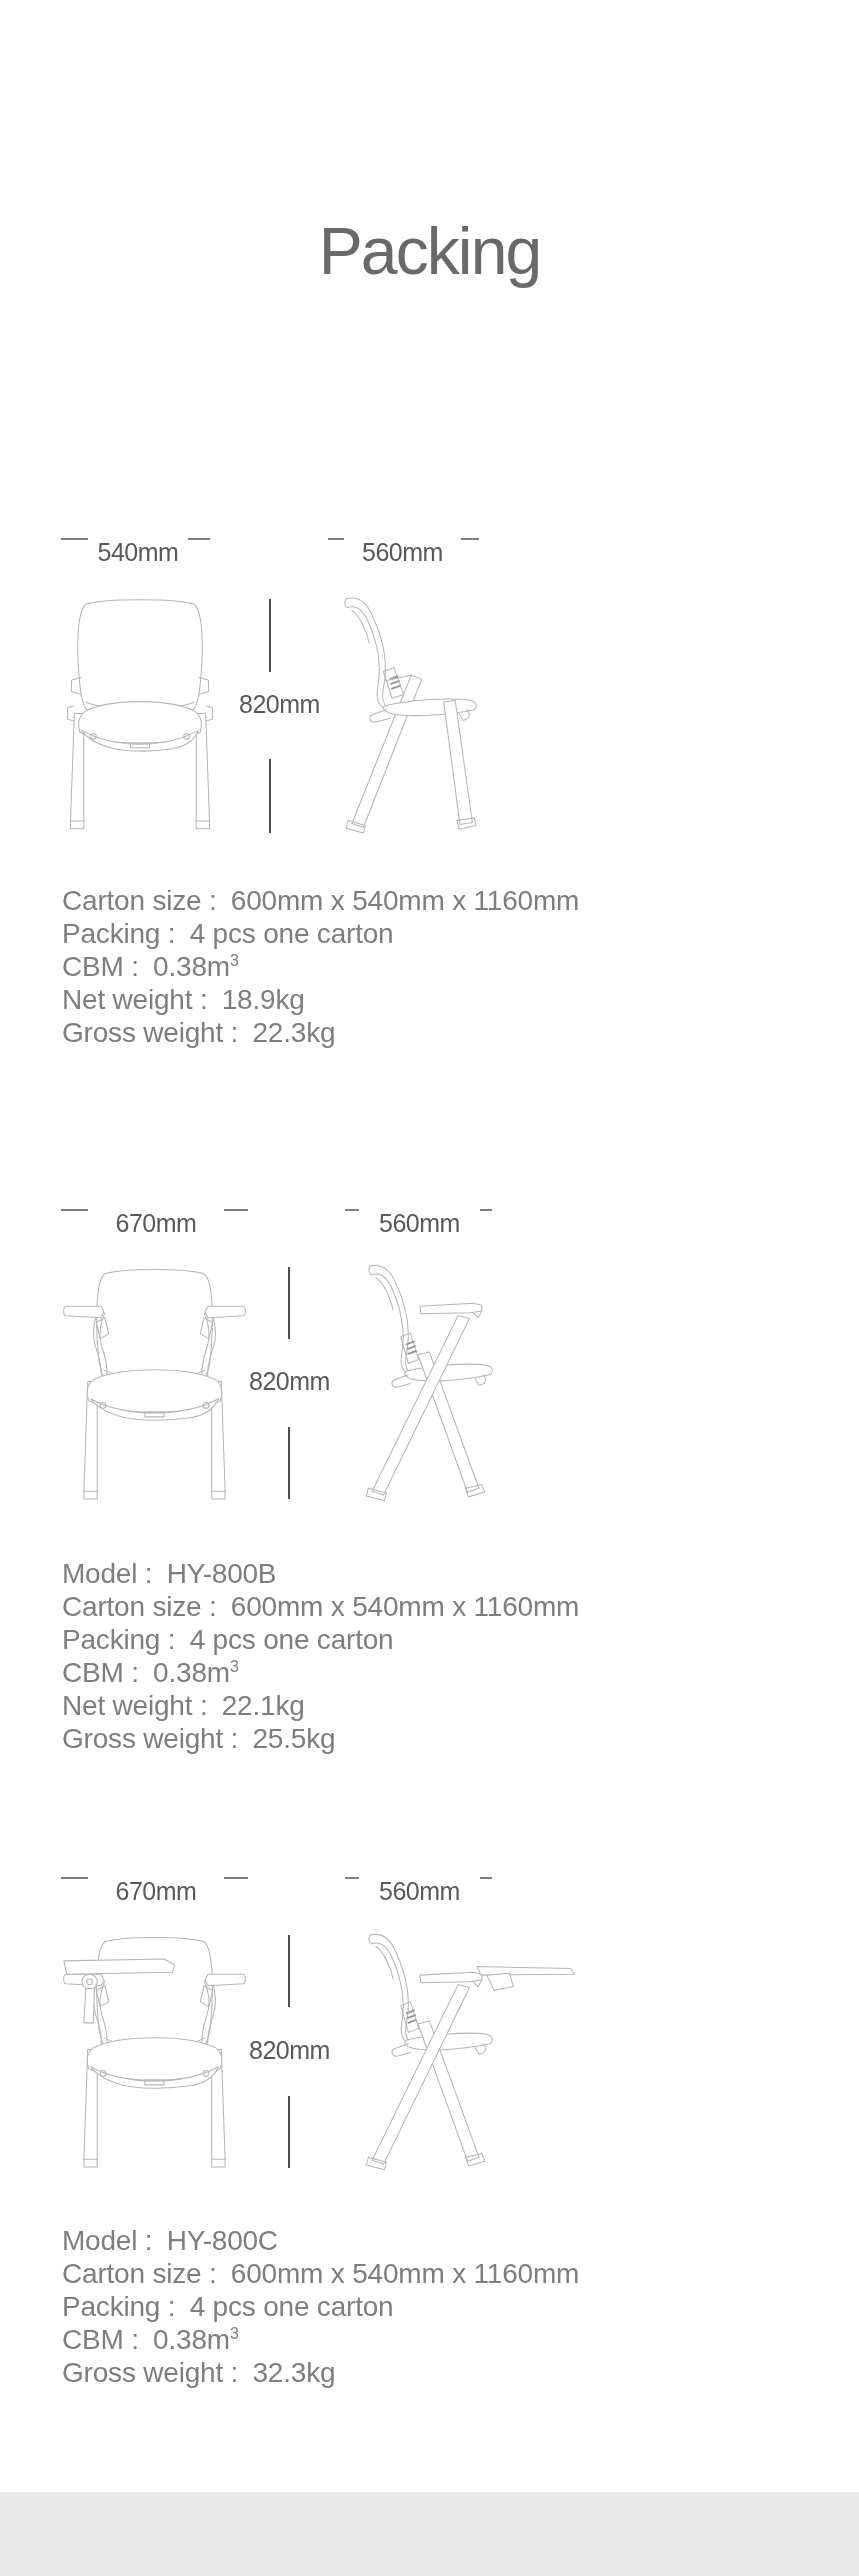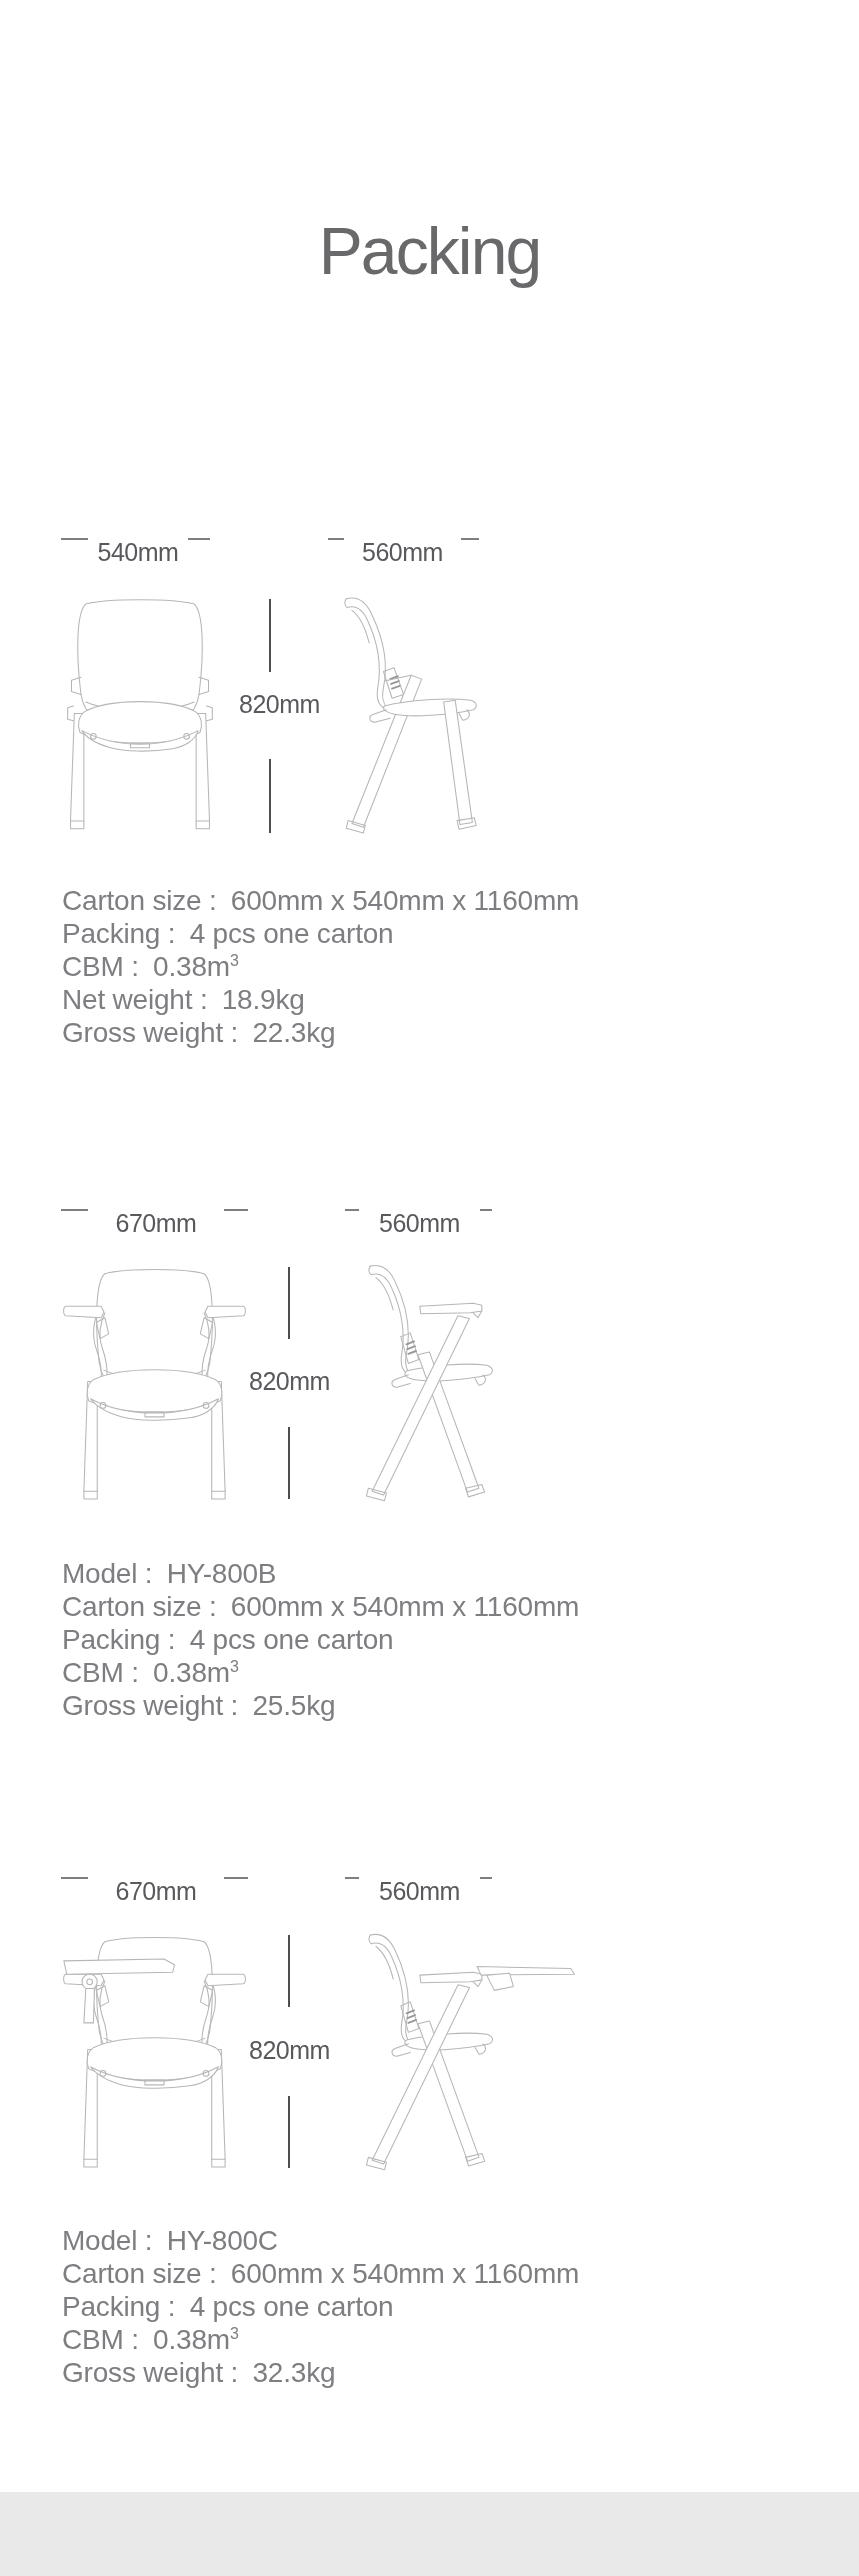--- a/index.html
+++ b/index.html
@@ -196,20 +196,21 @@
 
     <svg class="drawing" style="left:334px;top:1262px;" width="164" height="239" viewBox="0 0 172 250">
         <use href="#gSideB"></use>
       </svg>
 
     <div class="specs" style="left:62px;top:1557px;">
       <div class="spec-row"><span class="lbl">Model</span><span class="sep"> : </span><span class="val">HY-800B</span></div>
       <div class="spec-row"><span class="lbl">Carton size</span><span class="sep"> : </span><span class="val">600mm x 540mm x 1160mm</span></div>
       <div class="spec-row"><span class="lbl">Packing</span><span class="sep"> : </span><span class="val">4 pcs one carton</span></div>
       <div class="spec-row"><span class="lbl">CBM</span><span class="sep"> : </span><span class="val">0.38m</span><sup class="sup">3</sup></div>
+      <div class="spec-row"><span class="lbl">Net weight</span><span class="sep"> : </span><span class="val">22.1kg</span></div>
       <div class="spec-row"><span class="lbl">Gross weight</span><span class="sep"> : </span><span class="val">25.5kg</span></div>
     </div>
   </div>
 
   <div>
     <div class="dim-group" style="left:61px;top:1877px;width:187px;">
       <span class="tick" style="width:27px"></span>
       <span class="dim-label">670mm</span>
       <span class="tick" style="width:24px"></span>
     </div>

